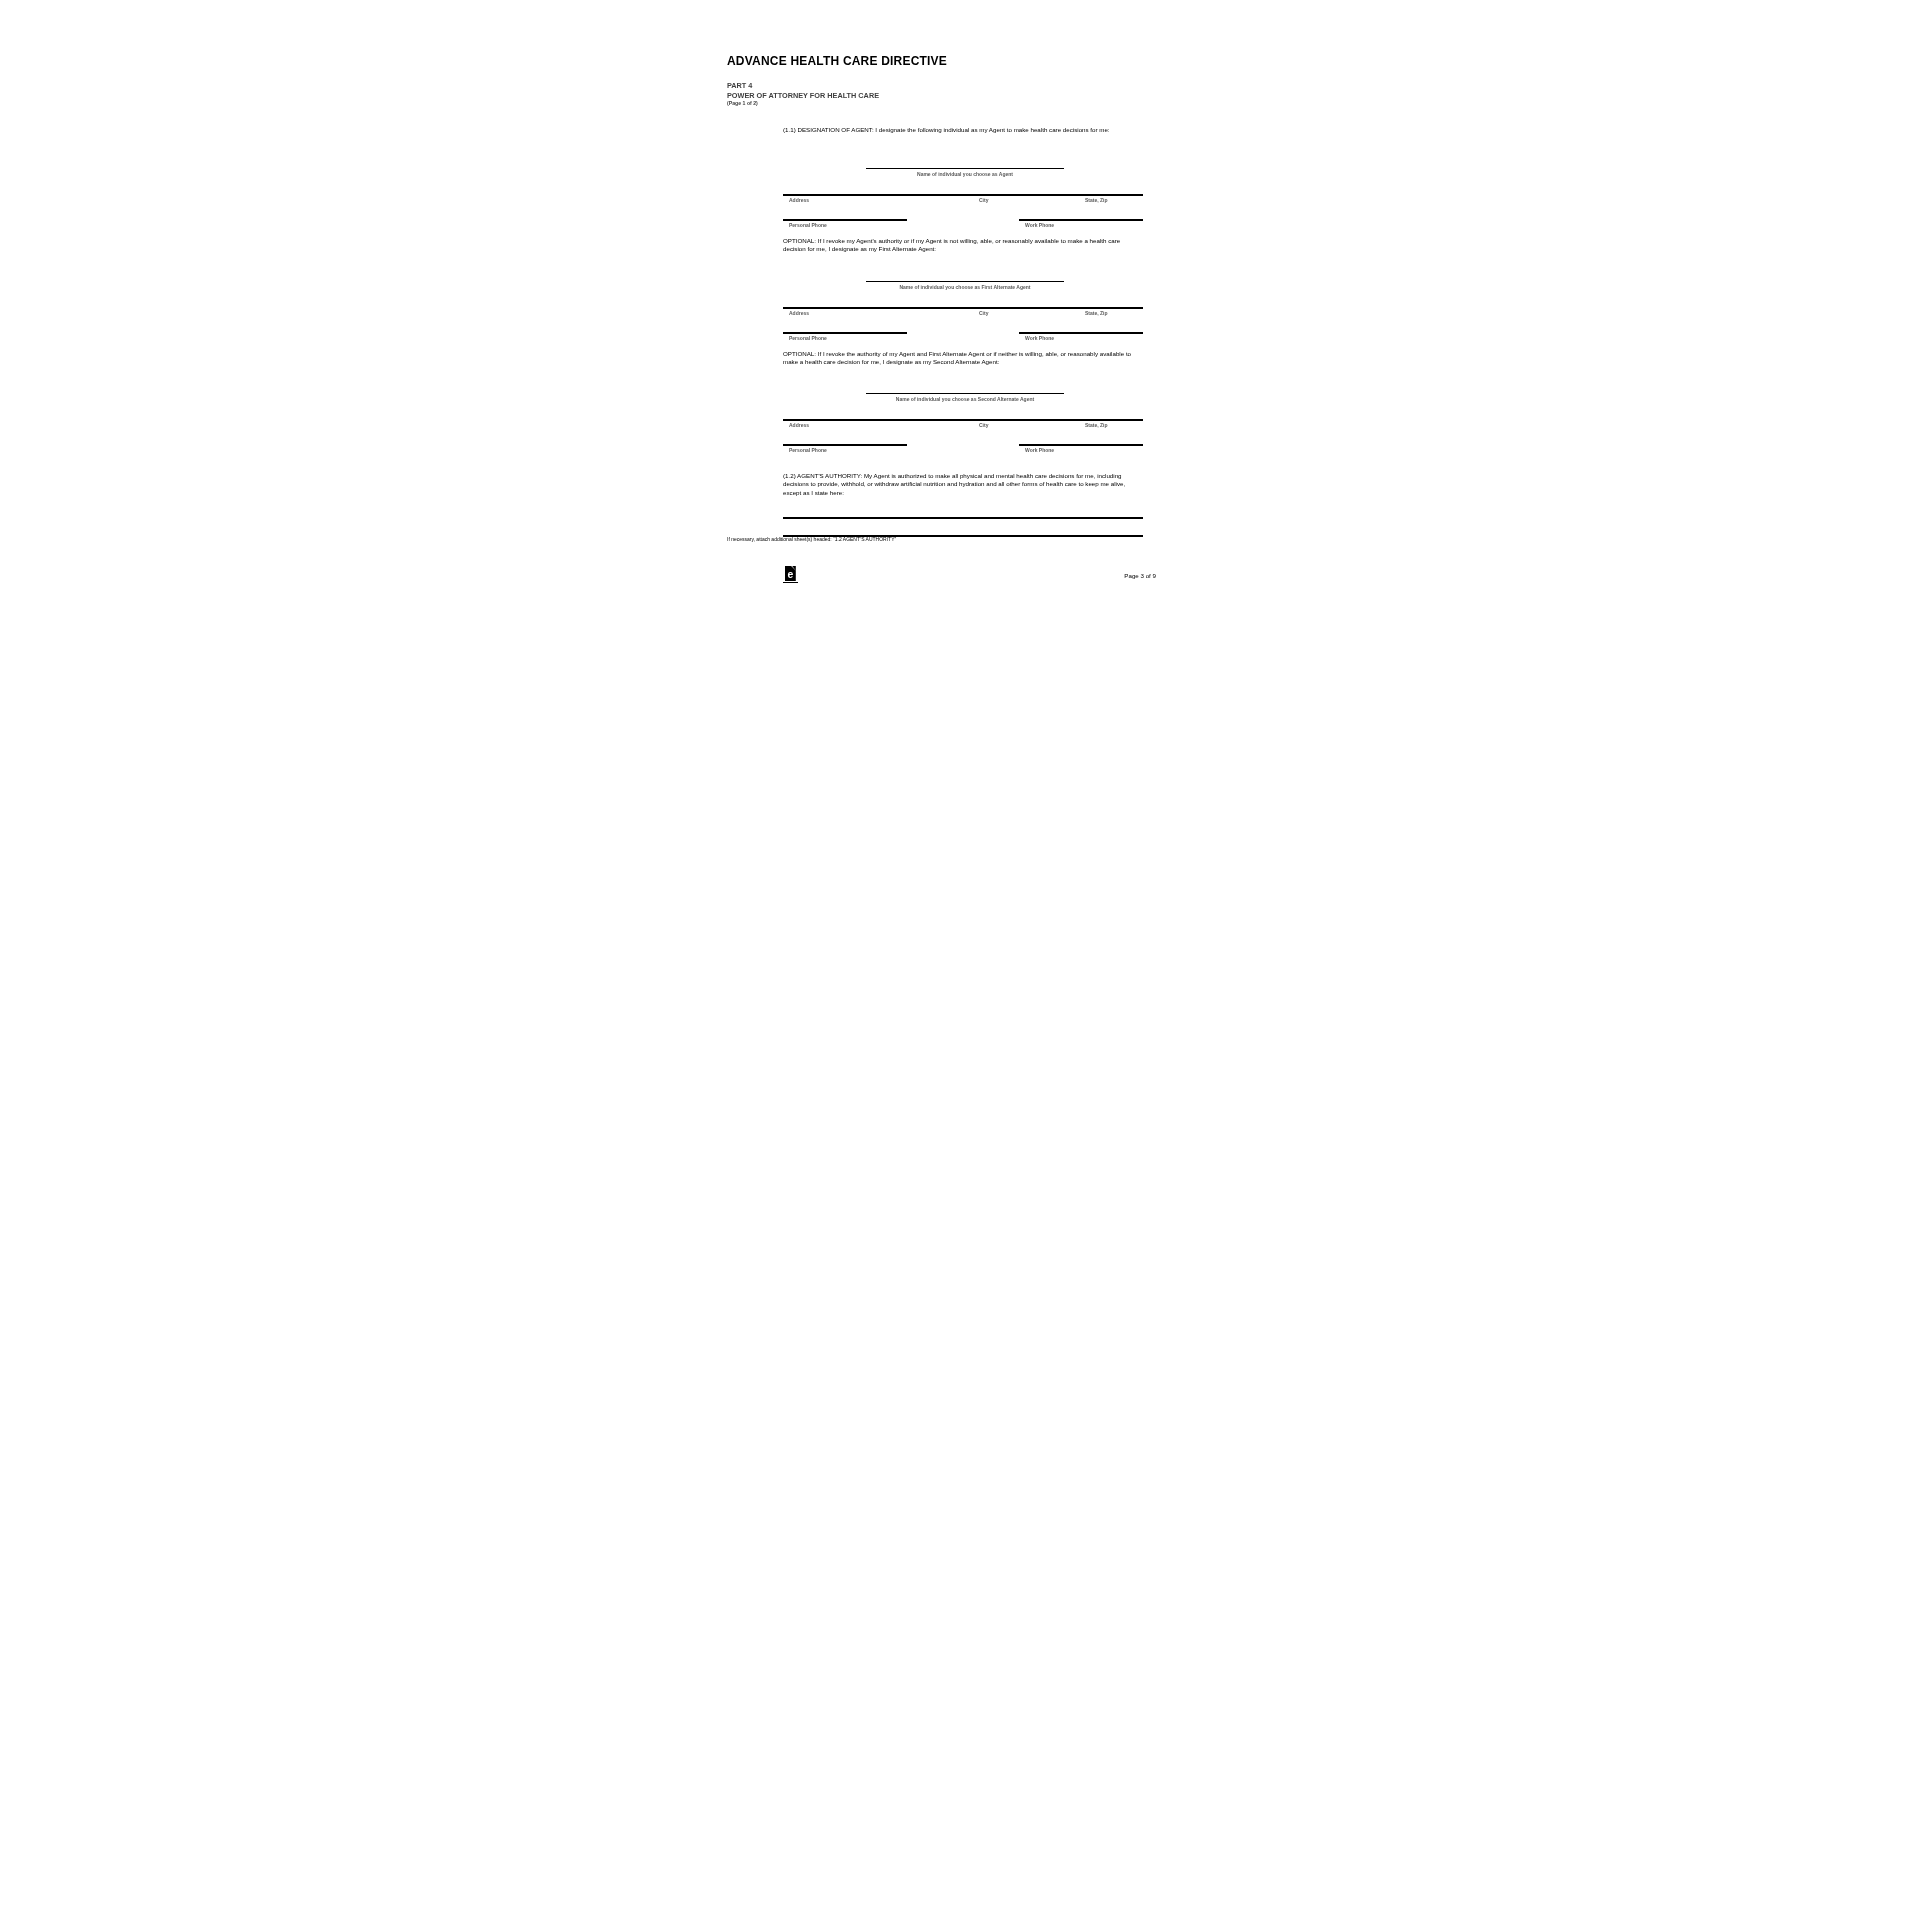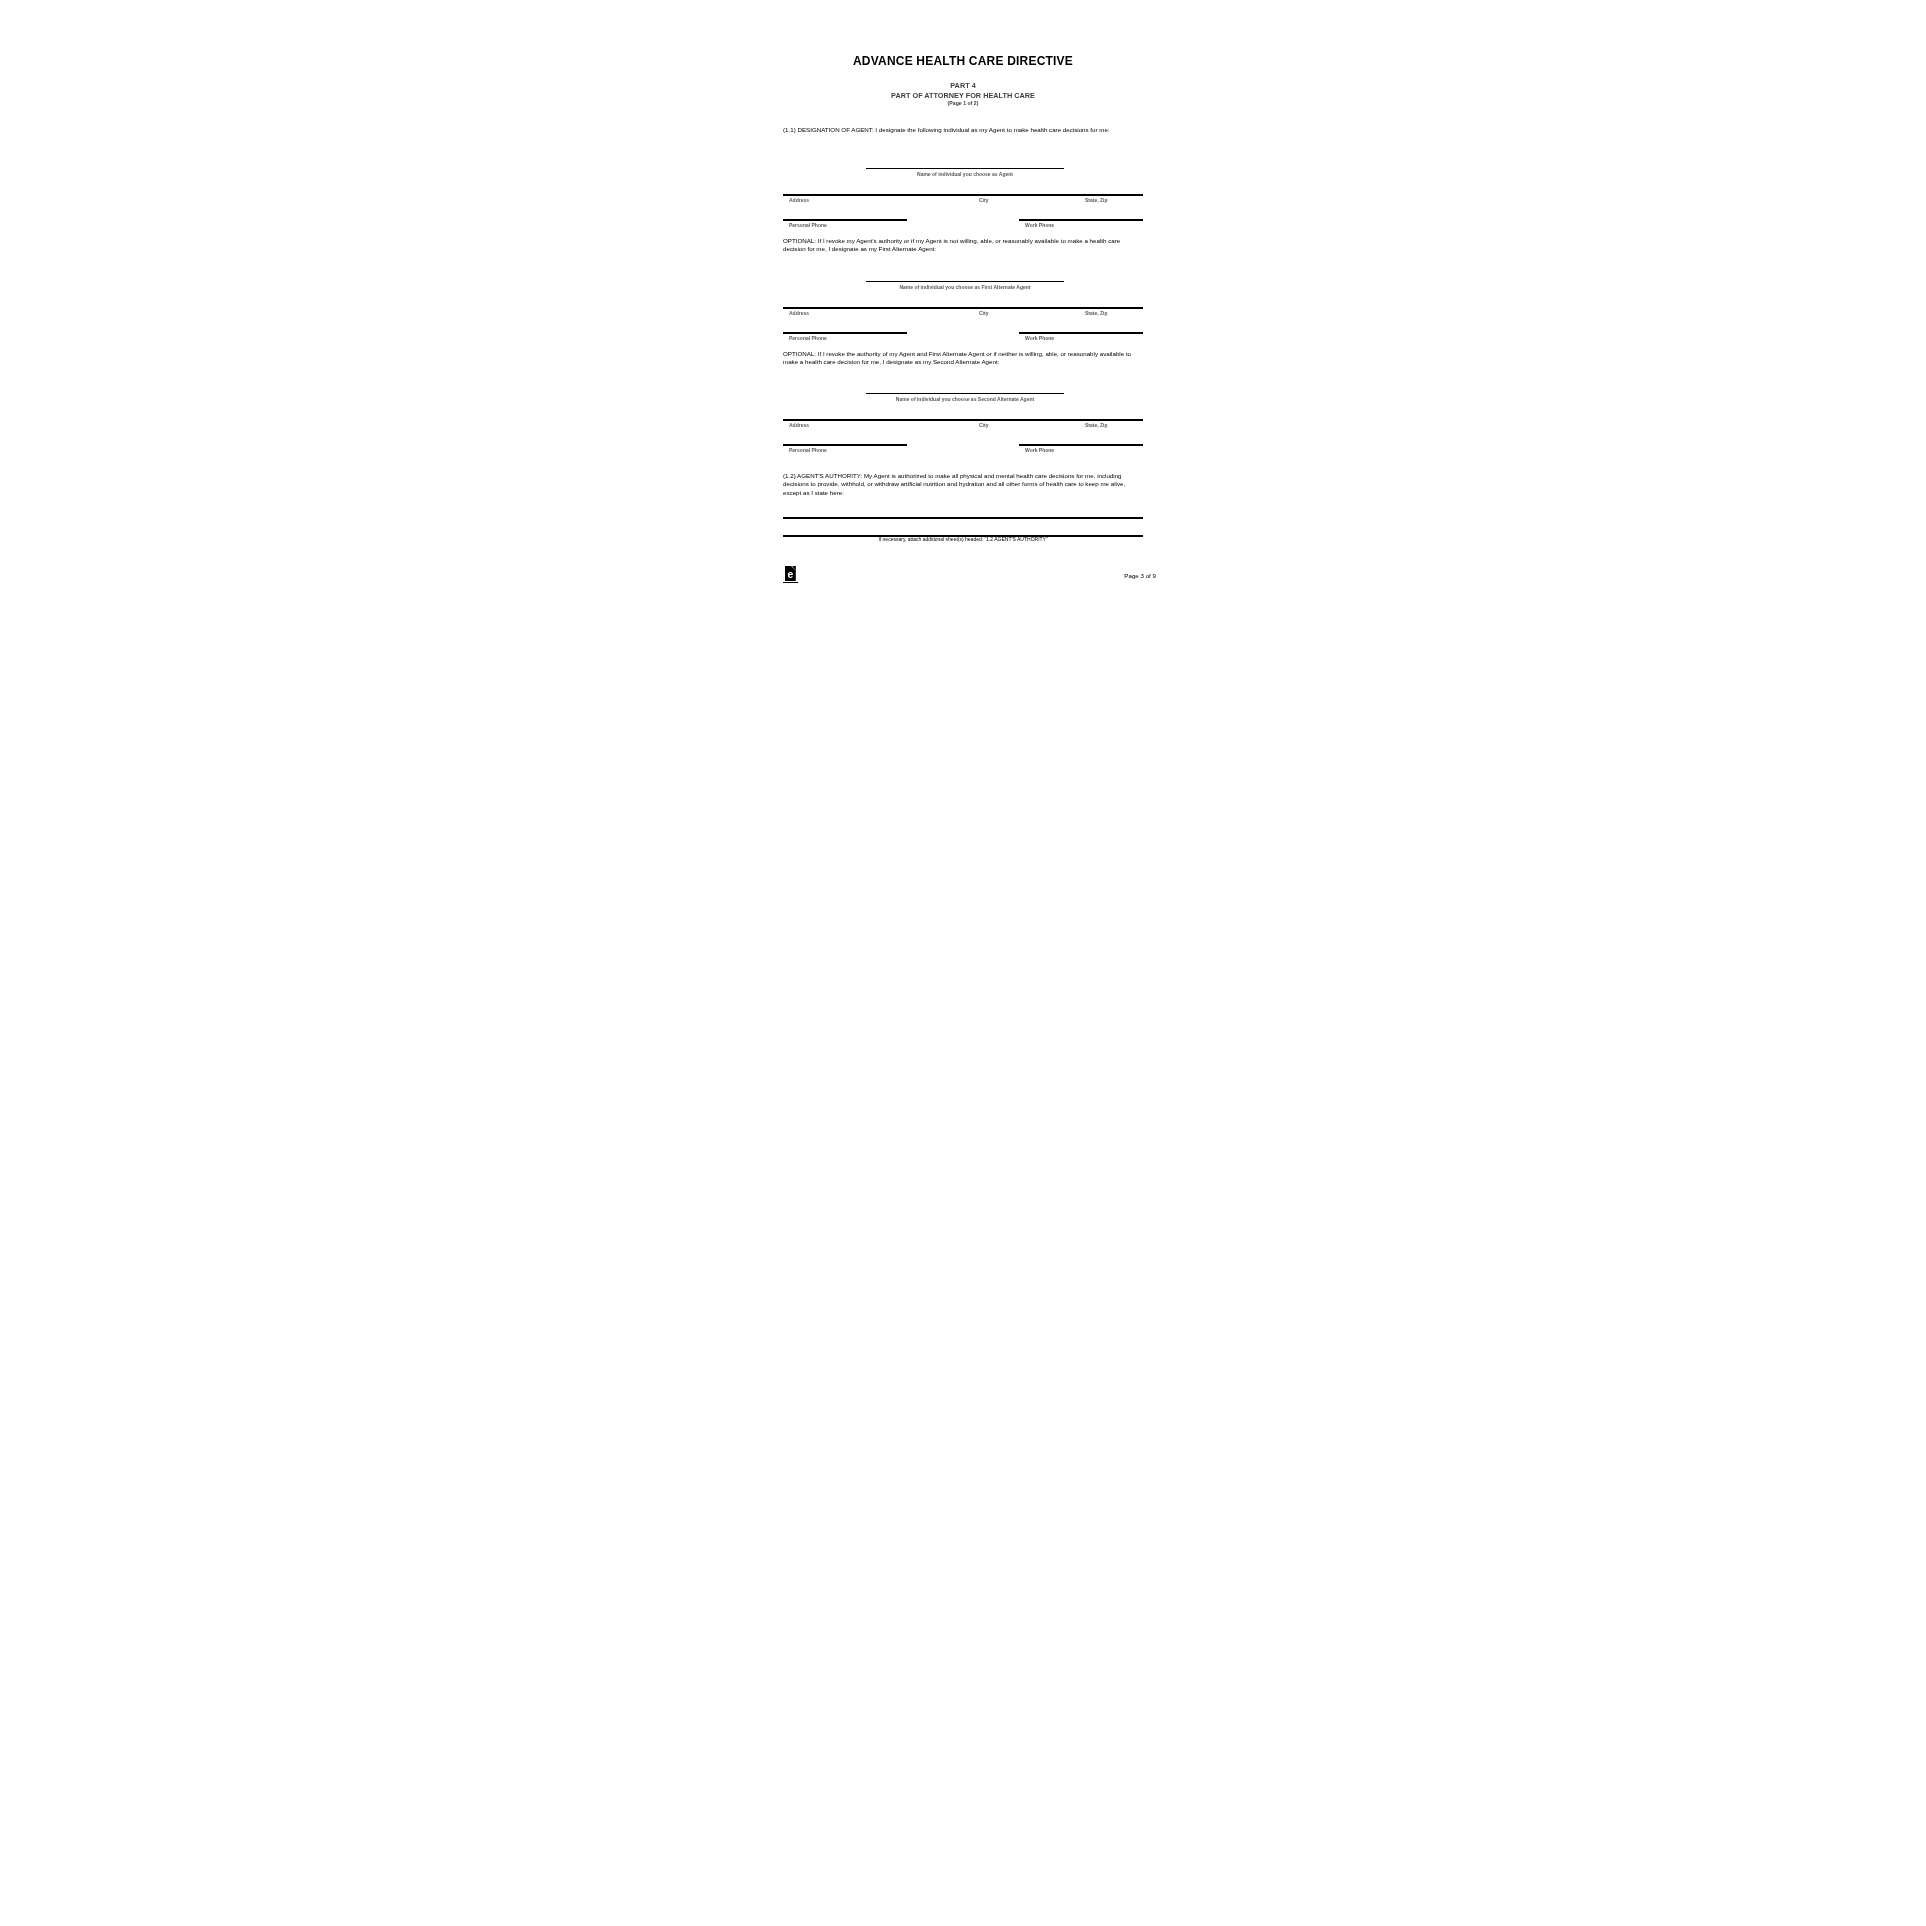--- a/index.html
+++ b/index.html
@@ -7,21 +7,21 @@
     position: relative;
     width: 472px;
     height: 610px;
     margin: 0 auto;
     background: #ffffff;
     font-family: "Liberation Sans", sans-serif;
     color: #000000;
     overflow: hidden;
   }
   .abs { position: absolute; }
-  .center { left: 0; width: 472px; text-align: center; }
+  .center { left: 0; width: 472px; text-align: left; }
   .doc-title { top: 54px; font-size: 12px; font-weight: bold; letter-spacing: 0.2px; }
   .part-label { top: 81px; font-size: 7.3px; font-weight: bold; color: #3f3f3f; }
   .part-title { top: 91px; font-size: 7.3px; font-weight: bold; color: #3f3f3f; }
   .part-pagenote { top: 100px; font-size: 5.2px; font-weight: bold; color: #3f3f3f; }
   .para {
     left: 56px; width: 359px;
     font-size: 6.2px; line-height: 8.3px; color: #000;
     text-align: left;
   }
   .p11 { top: 126px; }
@@ -76,21 +76,21 @@
     background: #000;
   }
 </style>
 </head>
 <body>
 
 <div class="page">
 
   <div class="abs center doc-title">ADVANCE HEALTH CARE DIRECTIVE</div>
   <div class="abs center part-label">PART 4</div>
-  <div class="abs center part-title">PART OF ATTORNEY FOR HEALTH CARE</div>
+  <div class="abs center part-title">POWER OF ATTORNEY FOR HEALTH CARE</div>
   <div class="abs center part-pagenote">(Page 1 of 2)</div>
 
   <div class="abs para p11">(1.1) DESIGNATION OF AGENT: I designate the following individual as my Agent to make health care decisions for me:</div>
 
   <div class="fline name-line" style="top:168px"></div>
   <div class="flabel name-label" style="top:171px">Name of individual you choose as Agent</div>
 
   <div class="fline addr-line" style="top:194px"></div>
   <div class="flabel lab-address" style="top:197px">Address</div>
   <div class="flabel lab-city" style="top:197px">City</div>

